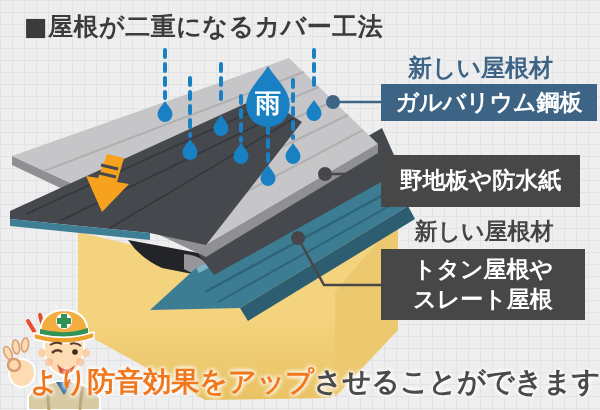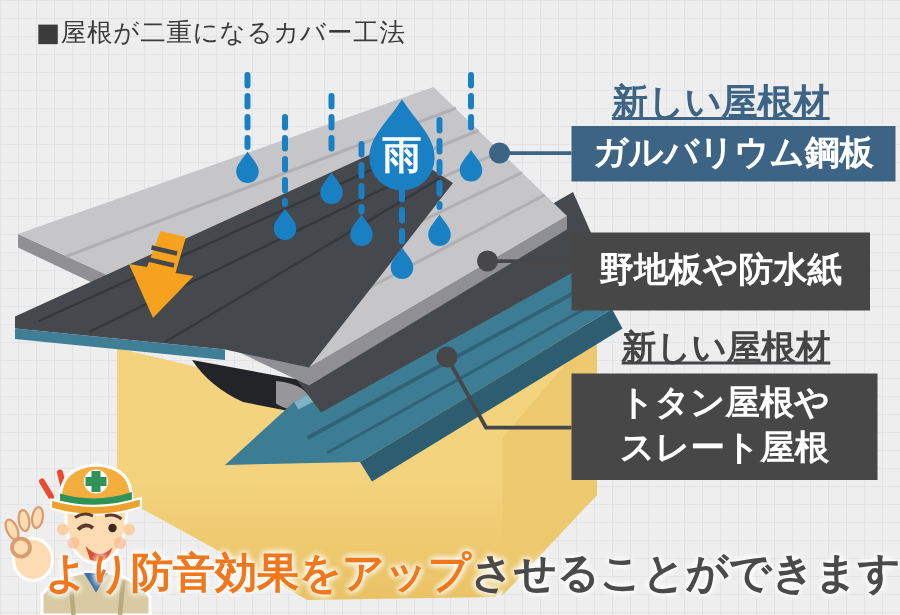--- a/index.html
+++ b/index.html
@@ -7,28 +7,27 @@
     position:relative;width:600px;height:410px;overflow:hidden;
     background-color:#eeeeef;
     background-image:
       linear-gradient(#e2e3e6 1px, transparent 1px),
       linear-gradient(90deg,#e2e3e6 1px, transparent 1px);
     background-size:12px 12px;
     font-family:"DejaVu Sans","Liberation Sans",sans-serif;
   }
   .title{
     position:absolute;left:24px;top:10px;width:560px;
-    font-size:17px;font-weight:normal;color:#3b3b3b;letter-spacing:.5px;
+    font-size:25px;font-weight:bold;color:#3b3b3b;letter-spacing:.5px;
     white-space:nowrap;
   }
   .illu{position:absolute;left:0;top:0;}
   .caption{
     position:absolute;font-weight:bold;text-align:center;white-space:nowrap;
     text-shadow:0 0 4px #eeeeef,0 0 4px #eeeeef;
-    text-decoration:underline;
   }
   .caption.new{left:388px;top:52px;width:185px;font-size:24px;color:#3d6485;}
   .caption.orig{left:398px;top:216px;width:172px;font-size:23px;color:#454545;}
   .labelbox{
     position:absolute;display:flex;align-items:center;justify-content:center;
     font-weight:bold;color:#ffffff;white-space:nowrap;overflow:hidden;
     line-height:1.3;text-align:center;
   }
   .box-galva{left:381px;top:84px;width:216px;height:37px;background:#3d6485;font-size:23px;}
   .box-sheath{left:381px;top:155px;width:199px;height:52px;background:#474747;font-size:23px;}

